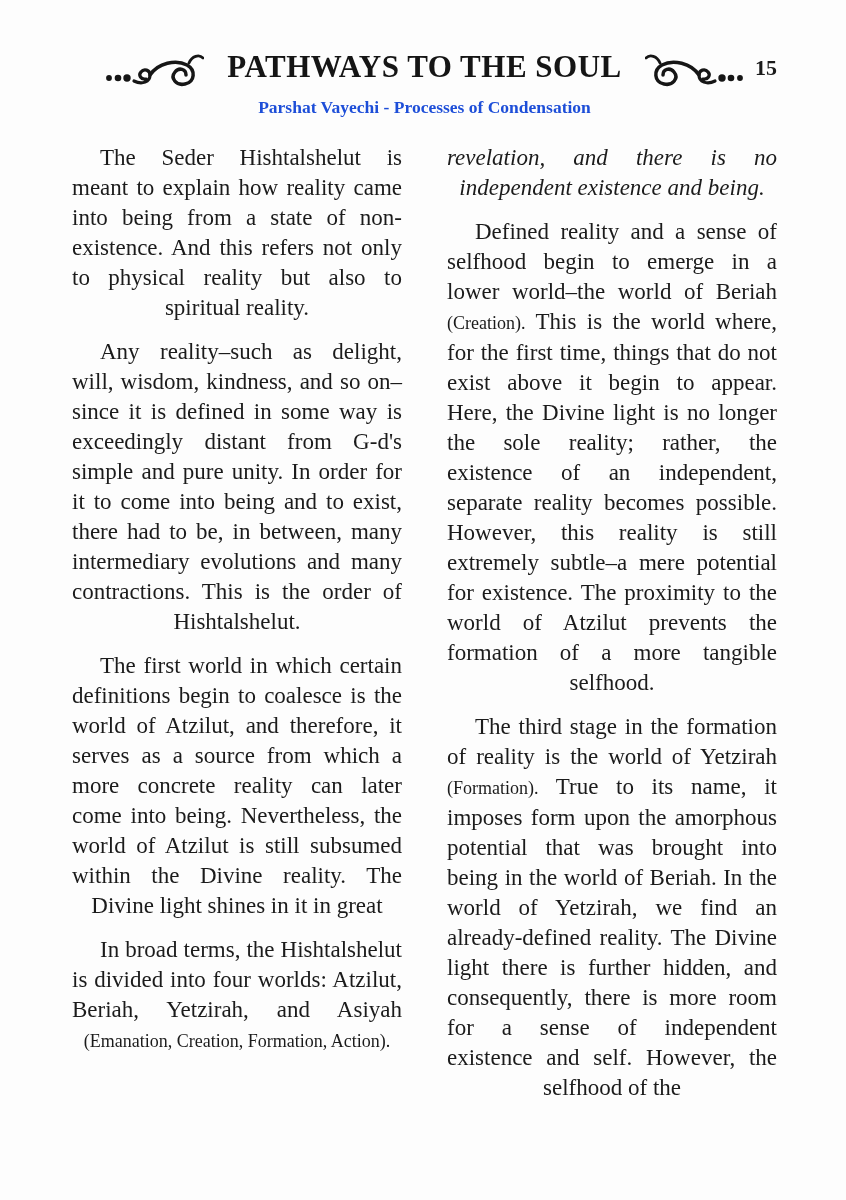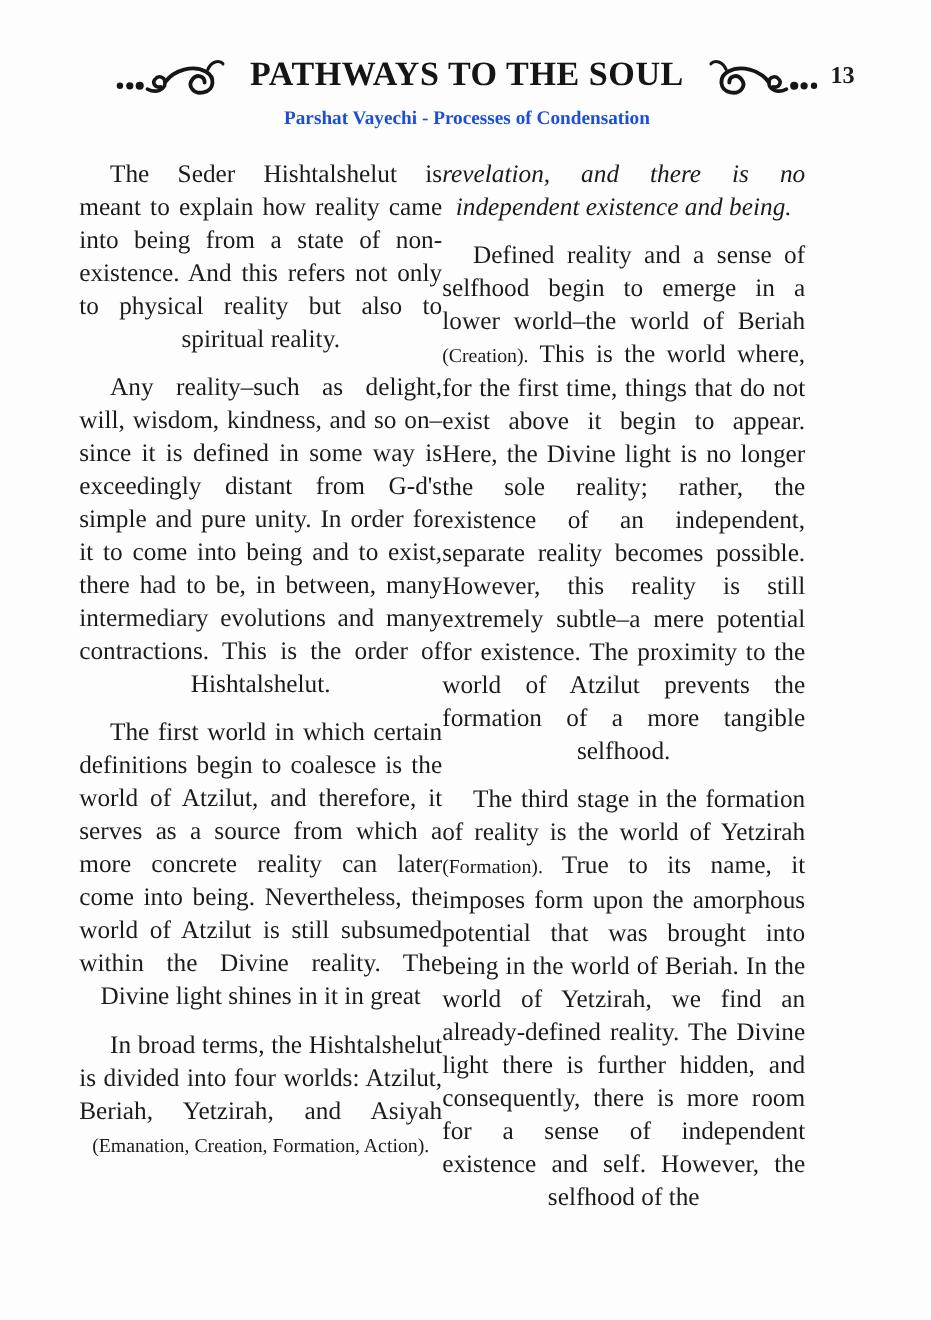--- a/index.html
+++ b/index.html
@@ -44,20 +44,21 @@
   .flourish.mirrored svg { transform: scaleX(-1); }
   .page-subtitle {
     margin: 5px 0 0 0;
     text-align: center;
     font-size: 17.5px;
     font-weight: bold;
     color: #1d4ed8;
   }
   .columns {
     display: flex;
+    gap: 45px;
     margin-top: 25px;
   }
   .col { width: 330px; }
   .col p {
     margin: 0 0 14px 0;
     font-size: 23px;
     line-height: 30px;
     text-align: justify;
     text-align-last: center;
     text-indent: 28px;
@@ -87,21 +88,21 @@
       <span class="flourish mirrored">
         <svg width="100" height="40" viewBox="0 0 100 40" fill="none" stroke="#161616" stroke-width="3.2" stroke-linecap="round">
           <circle cx="5" cy="27" r="2.9" fill="#161616" stroke="none"></circle>
           <circle cx="14" cy="27" r="3.3" fill="#161616" stroke="none"></circle>
           <circle cx="23" cy="27" r="3.7" fill="#161616" stroke="none"></circle>
           <path d="M30 30 C38 34 46 31 46 24 C46 19 40 17 37 21 C34 24 37 29 42 28"></path>
           <path d="M46 24 C54 12 72 8 83 14 C92 19 91 31 81 33 C72 35 66 27 71 21 C75 16 82 18 82 24" stroke-width="3.5"></path>
           <path d="M85 12 C88 5 95 3 99 7" stroke-width="2.8"></path>
         </svg>
       </span>
-      <span class="page-number">13</span>
+      <span class="page-number">15</span>
     </div>
     <h2 class="page-subtitle">Parshat Vayechi - Processes of Condensation</h2>
   </header>
 
   <main class="columns">
 
     <section class="col">
       <p><span>The Seder Hishtalshelut is meant to explain how reality came into being from a state of non-existence. And this refers not only to physical reality but also to spiritual reality.</span></p>
       <p><span>Any reality–such as delight, will, wisdom, kindness, and so on–since it is defined in some way is exceedingly distant from G-d's simple and pure unity. In order for it to come into being and to exist, there had to be, in between, many intermediary evolutions and many contractions. This is the order of Hishtalshelut.</span></p>
       <p><span>The first world in which certain definitions begin to coalesce is the world of Atzilut, and therefore, it serves as a source from which a more concrete reality can later come into being. Nevertheless, the world of Atzilut is still subsumed within the Divine reality. The Divine light shines in it in great</span></p>

